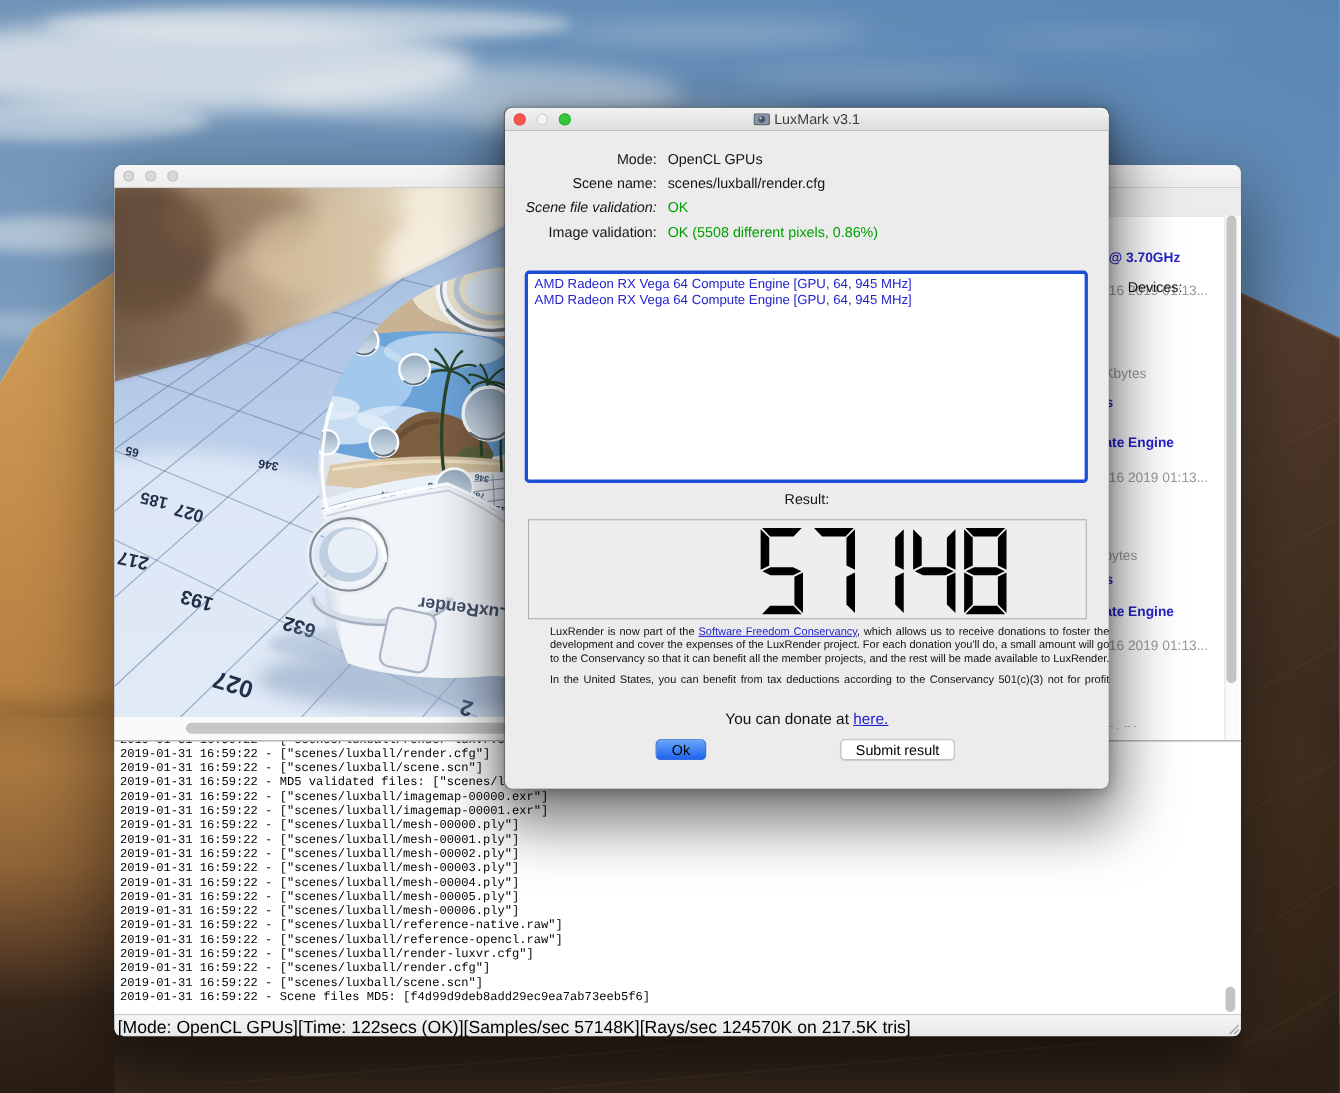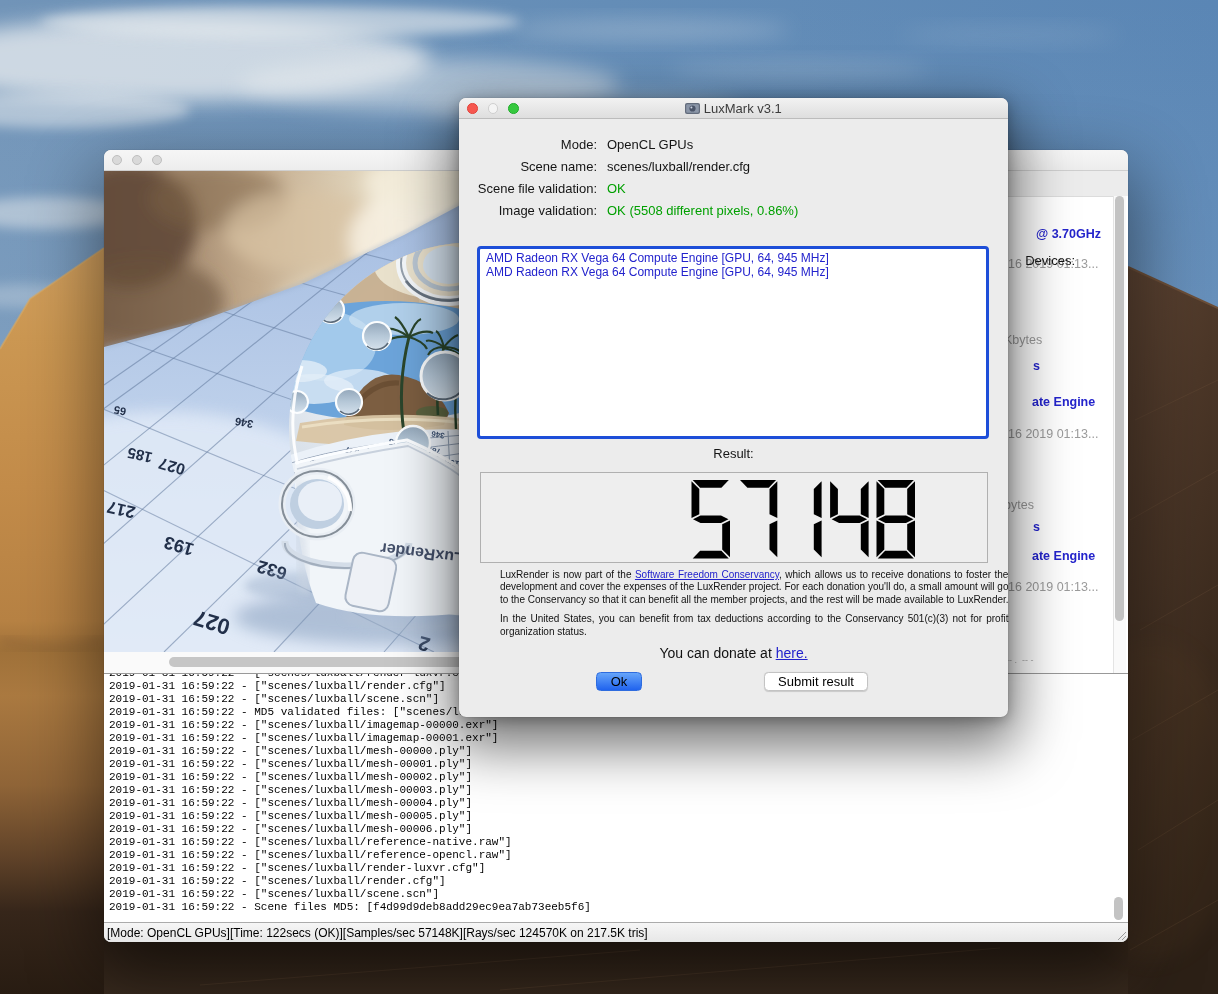--- a/index.html
+++ b/index.html
@@ -17,23 +17,23 @@
 #rp-white{left:700px;top:46px;width:309px;height:480px;background:#fff;border-top:1px solid #dcdcdc;box-sizing:border-box;overflow:hidden;}
 #rp-scroll{left:1009px;top:46px;width:13px;height:480px;background:#fafafa;border-left:1px solid #e4e4e4;box-sizing:border-box;}
 #rp-thumb{left:1011px;top:46px;width:9px;height:425px;background:#c3c3c3;border-radius:4.5px;}
 #rp-edge{left:1022px;top:46px;width:2px;height:480px;background:#fff;}
 #hscroll{left:0;top:502px;width:700px;height:21px;background:#fafafa;}
 #hthumb{left:65px;top:507px;width:494px;height:10px;background:#c6c6c6;border-radius:5px;}
 #log{left:0;top:523px;width:1024px;height:249px;background:#fff;border-top:1px solid #999;box-sizing:border-box;overflow:hidden;}
 #log pre{margin:-7px 0 0 5px;font-family:"Liberation Mono",monospace;font-size:11px;line-height:13px;color:#000;}
 #log-thumb{left:1010px;top:747px;width:9px;height:23px;background:#c3c3c3;border-radius:4.5px;}
 #sbar{left:0;top:772px;width:1024px;height:20px;border-radius:0 0 7px 7px;background:linear-gradient(#f6f6f6,#e7e7e7);border-top:1px solid #ababab;box-sizing:border-box;}
-#sbar span{position:absolute;left:3px;top:3px;font-size:12px;color:#000;}
+#sbar span{position:absolute;left:3px;top:3px;font-size:16px;color:#000;}
 .rfrag{position:absolute;white-space:nowrap;}
-.rblue{color:#2424cc;font-weight:bold;font-size:12.5px;padding-left:28px;}
+.rblue{color:#2424cc;font-weight:bold;font-size:12.5px;}
 .rgray{color:#9b9b9b;font-size:12.5px;}
 
 #dlg{left:459px;top:98px;width:549px;height:619px;border-radius:7px;background:#ececec;
 box-shadow:0 22px 55px 8px rgba(0,0,0,.55), 0 3px 14px rgba(0,0,0,.28), 0 0 1px rgba(0,0,0,.4);}
 #dlg-title{left:0;top:0;width:549px;height:21px;border-radius:7px 7px 0 0;
 background:linear-gradient(#f2f2f2,#dedede);border-bottom:1px solid #bcbcbc;box-sizing:border-box;}
 .tl{width:10.5px;height:10.5px;border-radius:50%;top:5px;box-sizing:border-box;}
 #tl-r{left:8px;background:#f6574f;border:0.5px solid #e2443c;}
 #tl-y{left:28.5px;background:#f4f4f4;border:1px solid #cfcfcf;}
 #tl-g{left:49px;background:#35c83e;border:0.5px solid #23ad2e;}
@@ -421,21 +421,21 @@
   <div id="dtitle" class="abs"><svg width="15" height="11" viewBox="0 0 15 11" style="vertical-align:-1px">
         <rect x="0" y="0" width="15" height="11" rx="2" fill="#636c7c"></rect>
         <rect x="1.2" y="1.2" width="12.6" height="8.6" rx="1.4" fill="#8b96a8"></rect>
         <circle cx="7.5" cy="5.5" r="3.1" fill="#4a5468"></circle>
         <circle cx="6.4" cy="4.4" r="1" fill="#cdd5e2"></circle>
       </svg>&nbsp;LuxMark v3.1</div>
   <div class="row lbl" style="top:39.5px;">Mode:</div>
   <div class="row val" style="top:39.5px;">OpenCL GPUs</div>
   <div class="row lbl" style="top:61.5px;">Scene name:</div>
   <div class="row val" style="top:61.5px;">scenes/luxball/render.cfg</div>
-  <div class="row lbl" style="top:83.7px;">Scene file validation:</div>
+  <div class="row lbl" style="top:83.7px;font-style:italic;">Scene file validation:</div>
   <div class="row val green" style="top:83.7px;">OK</div>
   <div class="row lbl" style="top:105.8px;">Image validation:</div>
   <div class="row val green" style="top:105.8px;">OK (5508 different pixels, 0.86%)</div>
   <div class="row" style="top:128px;left:0;width:616px;text-align:right;margin-top:28px;">Devices:</div>
   <div id="devbox" class="abs">
       <div>AMD Radeon RX Vega 64 Compute Engine [GPU, 64, 945 MHz]<br>AMD Radeon RX Vega 64 Compute Engine [GPU, 64, 945 MHz]</div>
     </div>
   <div class="row" style="top:348.5px;left:0;width:549px;text-align:center;">Result:</div>
   <div id="resbox" class="abs"><svg width="506" height="89" viewBox="0 0 506 89">
    <g fill="#000" transform="translate(210.5,7)">
@@ -469,17 +469,16 @@
             <path d="M0,40.5 L7.8,44.3 L7.8,69.6 L0,77.3 Z"></path>
             <path d="M38.5,40.5 L38.5,77.3 L30.7,69.6 L30.7,44.3 Z"></path>
             <path d="M1.2,78.5 L8.6,70.7 L29.9,70.7 L37.3,78.5 Z"></path>
           </g>
    </g>
   </svg></div>
   <div class="jline" style="top:471px;word-spacing:0.72px;" id="j1">LuxRender is now part of the <a class="lnk">Software Freedom Conservancy</a>, which allows us to receive donations to foster the</div>
   <div class="jline" style="top:483.4px;word-spacing:0.04px;" id="j2">development and cover the expenses of the LuxRender project. For each donation you'll do, a small amount will go</div>
   <div class="jline" style="top:495.8px;word-spacing:-0.03px;" id="j3">to the Conservancy so that it can benefit all the member projects, and the rest will be made available to LuxRender.</div>
   <div class="jline" style="top:515.3px;word-spacing:1.33px;" id="j4">In the United States, you can benefit from tax deductions according to the Conservancy 501(c)(3) not for profit</div>
-  <div class="jline" style="top:527.7px;" id="j5">organization status.</div>
   <div id="donate" class="abs">You can donate at <a class="lnk">here.</a></div>
   <div id="okbtn" class="abs">Ok</div>
   <div id="subbtn" class="abs">Submit result</div>
 </div>
 
 </body></html>

